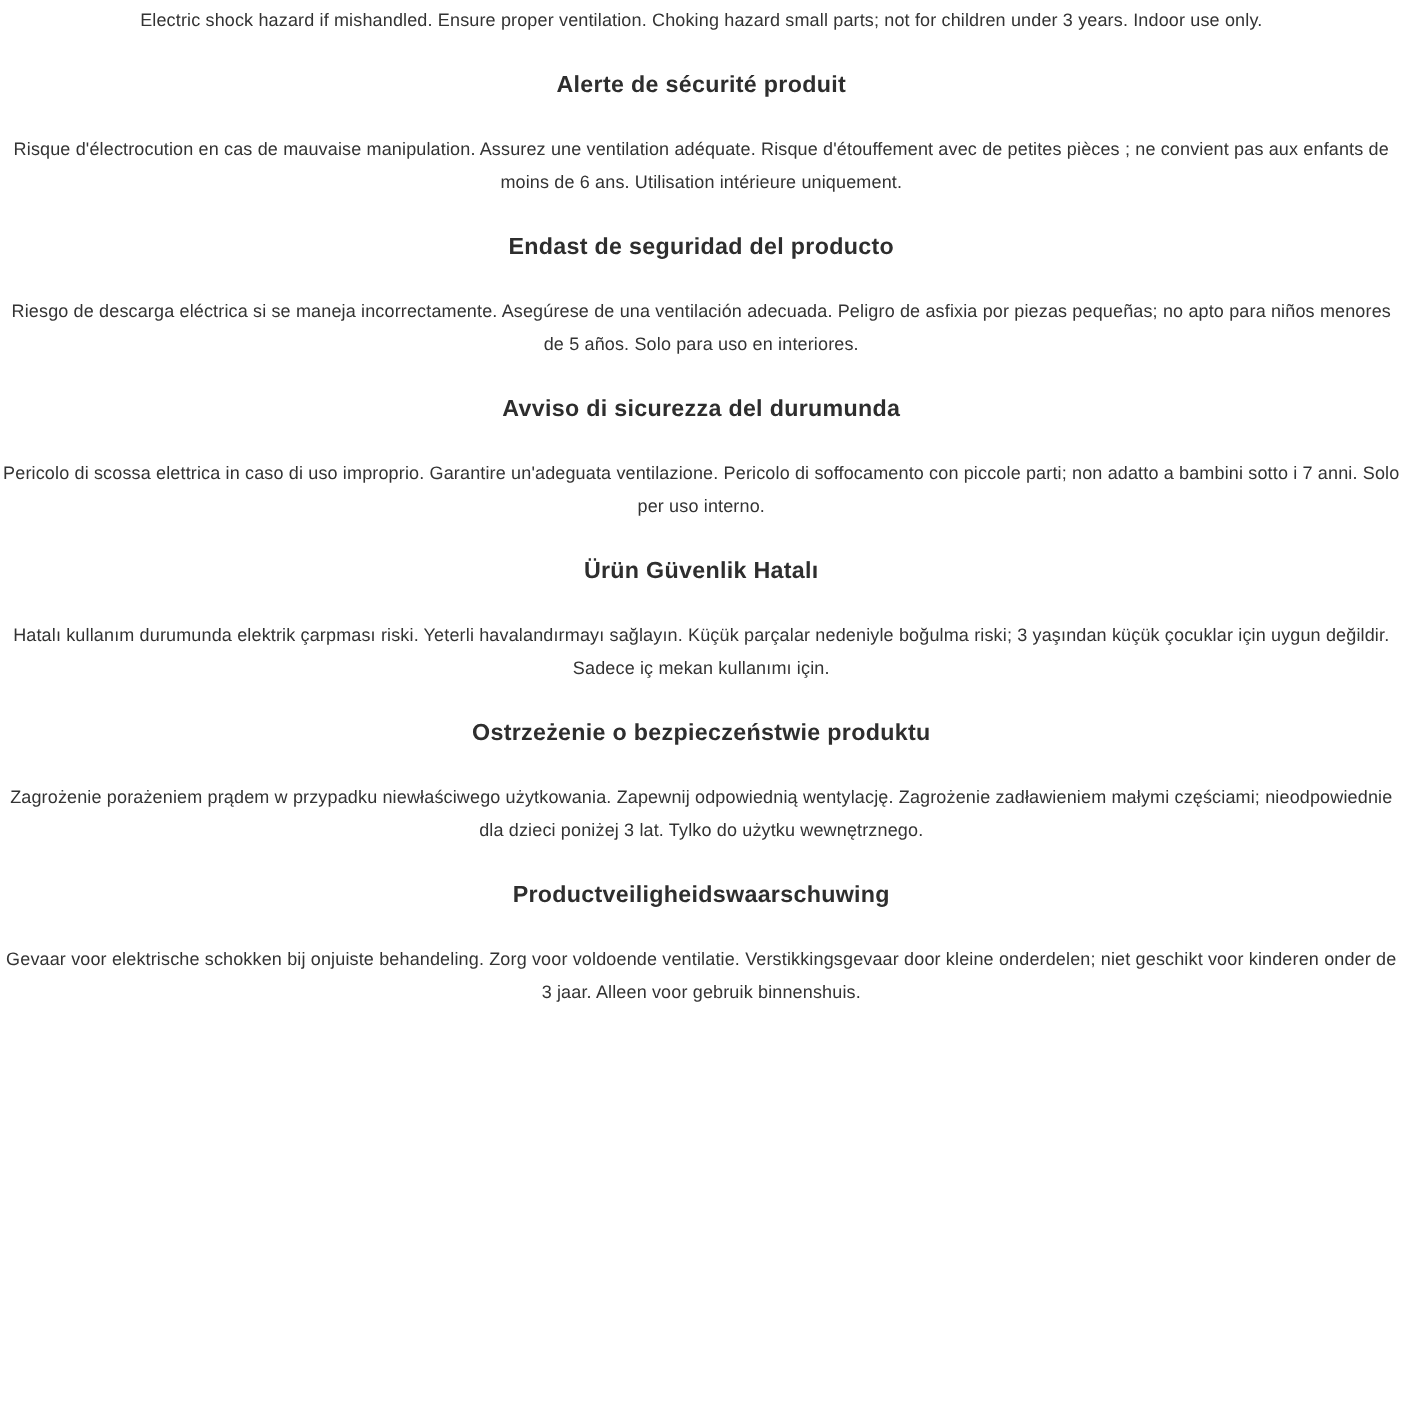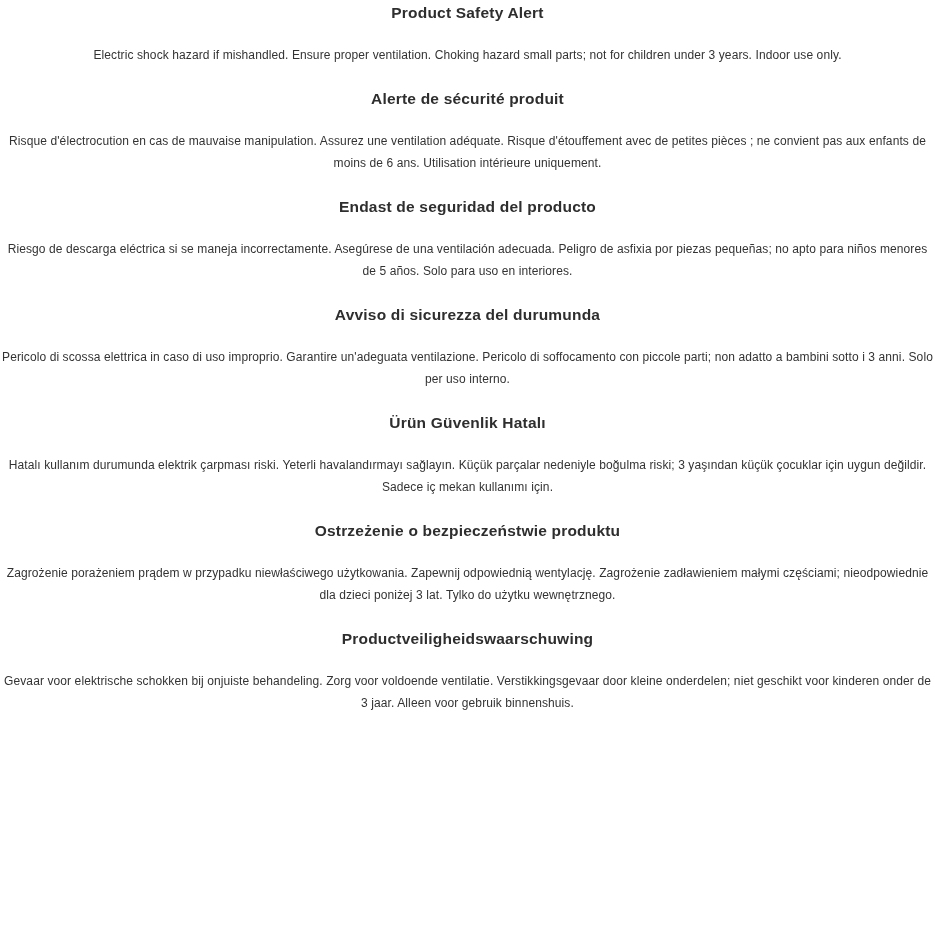--- a/index.html
+++ b/index.html
@@ -34,38 +34,37 @@
     margin: 0 0 22px 0;
     text-align: center;
   }
 </style>
 </head>
 <body>
 
 <div class="page">
 
   <section class="safety-section">
-    <h2 class="section-heading">Product Safety Alert</h2>
     <p class="section-body">Electric shock hazard if mishandled. Ensure proper ventilation. Choking hazard small parts; not for children under 3 years. Indoor use only.</p>
   </section>
 
 
   <section class="safety-section">
     <h2 class="section-heading">Alerte de sécurité produit</h2>
     <p class="section-body">Risque d'électrocution en cas de mauvaise manipulation. Assurez une ventilation adéquate. Risque d'étouffement avec de petites pièces ; ne convient pas aux enfants de moins de 6 ans. Utilisation intérieure uniquement.</p>
   </section>
 
   <section class="safety-section">
     <h2 class="section-heading">Endast de seguridad del producto</h2>
     <p class="section-body">Riesgo de descarga eléctrica si se maneja incorrectamente. Asegúrese de una ventilación adecuada. Peligro de asfixia por piezas pequeñas; no apto para niños menores de 5 años. Solo para uso en interiores.</p>
   </section>
 
   <section class="safety-section">
     <h2 class="section-heading">Avviso di sicurezza del durumunda</h2>
-    <p class="section-body">Pericolo di scossa elettrica in caso di uso improprio. Garantire un'adeguata ventilazione. Pericolo di soffocamento con piccole parti; non adatto a bambini sotto i 3 anni. Solo per uso interno.</p>
+    <p class="section-body">Pericolo di scossa elettrica in caso di uso improprio. Garantire un'adeguata ventilazione. Pericolo di soffocamento con piccole parti; non adatto a bambini sotto i 7 anni. Solo per uso interno.</p>
   </section>
 
 
   <section class="safety-section">
     <h2 class="section-heading">Ürün Güvenlik Hatalı</h2>
     <p class="section-body">Hatalı kullanım durumunda elektrik çarpması riski. Yeterli havalandırmayı sağlayın. Küçük parçalar nedeniyle boğulma riski; 3 yaşından küçük çocuklar için uygun değildir. Sadece iç mekan kullanımı için.</p>
   </section>
 
   <section class="safety-section">
     <h2 class="section-heading">Ostrzeżenie o bezpieczeństwie produktu</h2>

